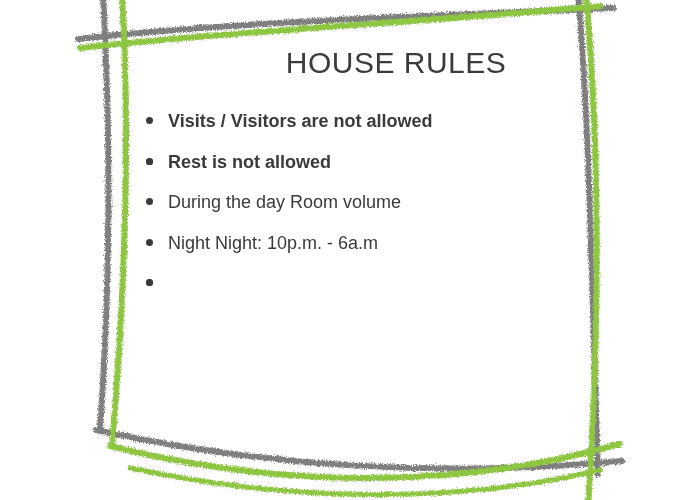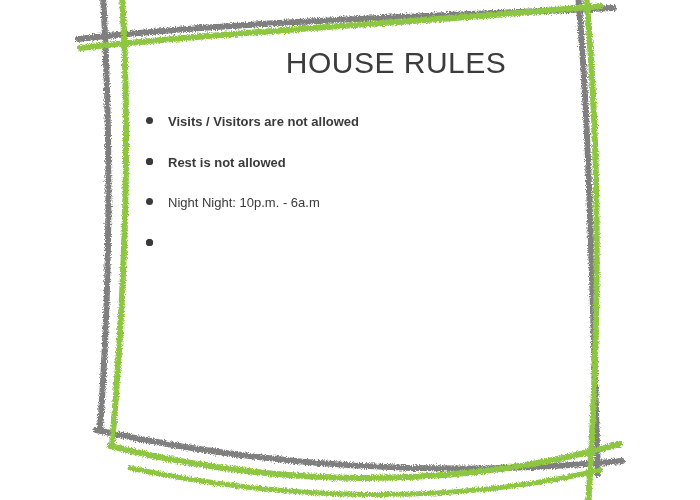--- a/index.html
+++ b/index.html
@@ -54,21 +54,21 @@
     top: 112px;
     width: 470px;
     margin: 0;
     padding: 0;
     list-style: none;
   }
   #rules li {
     position: relative;
     padding-left: 28px;
     margin-bottom: 21.5px;
-    font-size: 13px;
+    font-size: 18px;
     line-height: 19px;
     color: #3a3a3a;
   }
   #rules li .bullet {
     position: absolute;
     left: 6px;
     top: 5px;
     width: 7px;
     height: 7px;
     border-radius: 50%;
@@ -134,20 +134,24 @@
       </li>
       <li>
         <span class="bullet"></span>
       </li>
       <li class="bold">
         <span class="bullet"></span>
         <span class="text">Rest is not allowed</span>
       </li>
       <li>
         <span class="bullet"></span>
+        <span class="text">During the day Room volume</span>
+      </li>
+      <li>
+        <span class="bullet"></span>
         <span class="text">Night Night: 10p.m. - 6a.m</span>
       </li>
       <li>
         <span class="bullet"></span>
       </li>
       <li>
         <span class="bullet"></span>
       </li>
     </ul>
   </div>

